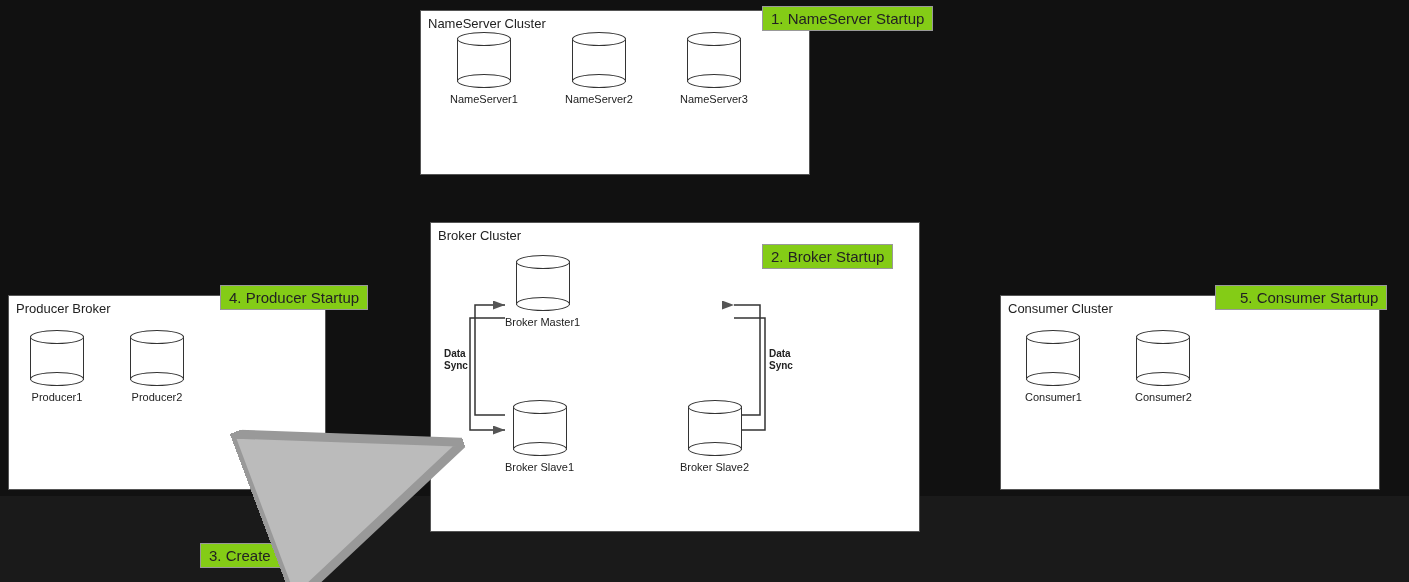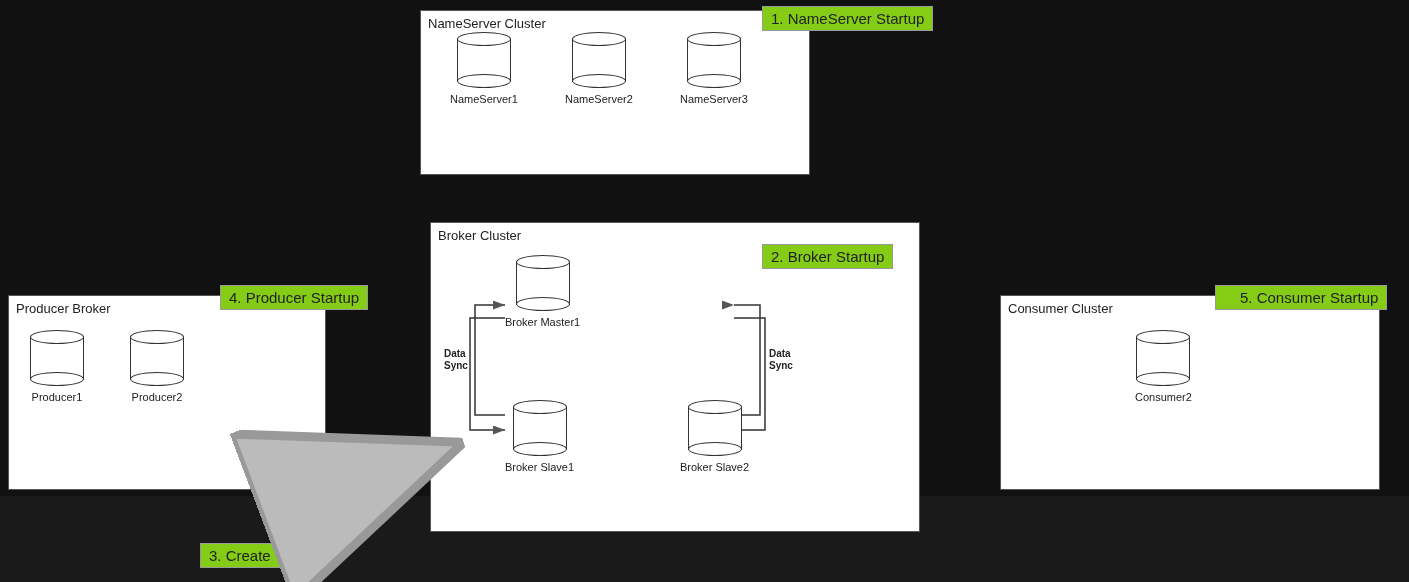--- a/index.html
+++ b/index.html
@@ -174,20 +174,26 @@
     <div class="cyl-rect"></div>
     <div class="cyl-bottom-cap"></div>
     <div class="cyl-label">Producer2</div>
   </div>
 
   <div class="cluster-box" style="left:1000px; top:295px; width:380px; height:195px;">
   </div>
   <div class="cluster-label" style="left:1008px; top:301px;">Consumer Cluster</div>
   <div class="step-badge" style="left:1215px; top:285px;padding-left:24px;">5. Consumer Startup</div>
 
+  <div class="cylinder" style="left:1025px; top:330px;">
+    <div class="cyl-top"></div>
+    <div class="cyl-rect"></div>
+    <div class="cyl-bottom-cap"></div>
+    <div class="cyl-label">Consumer1</div>
+  </div>
   <div class="cylinder" style="left:1135px; top:330px;">
     <div class="cyl-top"></div>
     <div class="cyl-rect"></div>
     <div class="cyl-bottom-cap"></div>
     <div class="cyl-label">Consumer2</div>
   </div>
 
   <div class="step-badge" style="left:200px; top:543px;">3. Create Topics</div>
 
   <svg class="arrows-svg">

